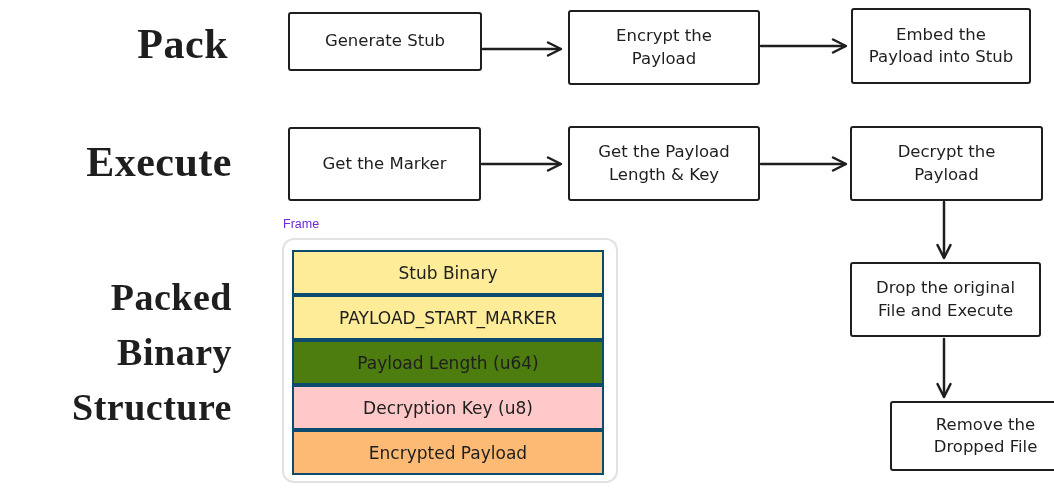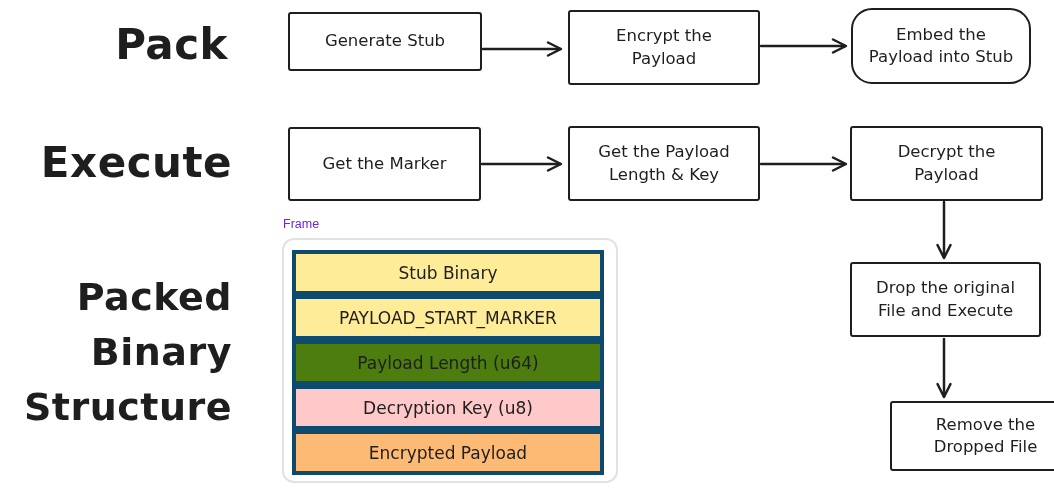--- a/index.html
+++ b/index.html
@@ -13,20 +13,21 @@
     color: #1e1e1e;
     overflow: hidden;
   }
   
   .section-label {
     position: absolute;
     text-align: right;
     font-weight: bold;
     color: #1e1e1e;
     letter-spacing: 0.5px;
+    font-family: Liberation Serif, serif;
   }
   .label-pack    { left: 0; top: 18;  width: 228px; font-size: 42px; top: 20px; }
   .label-execute { left: 0; width: 232px; font-size: 42px; top: 138px; }
   .label-structure {
     left: 0; top: 270px; width: 232px;
     font-size: 38px; line-height: 55px;
   }
   
   .flow-box {
     position: absolute;
@@ -37,21 +38,21 @@
     align-items: center;
     justify-content: center;
     text-align: center;
     font-size: 16.5px;
     line-height: 1.35;
     white-space: pre-line;
     padding: 4px 8px;
   }
   .box-generate { left: 288px; top: 12px;  width: 194px; height: 59px; }
   .box-encrypt  { left: 568px; top: 10px;  width: 192px; height: 75px; }
-  .box-embed    { left: 851px; top: 8px;   width: 180px; height: 76px; border-radius: 21px; }
+  .box-embed    { left: 851px; top: 8px;   width: 180px; height: 76px; }
   .box-marker   { left: 288px; top: 127px; width: 193px; height: 74px; }
   .box-length   { left: 568px; top: 126px; width: 192px; height: 75px; }
   .box-decrypt  { left: 850px; top: 126px; width: 193px; height: 75px; }
   .box-drop     { left: 850px; top: 262px; width: 191px; height: 75px; }
   .box-remove   { left: 890px; top: 401px; width: 191px; height: 70px; }
   
   .frame-label {
     position: absolute;
     left: 283px; top: 217px;
     font-size: 12.5px;
@@ -68,21 +69,21 @@
   }
   
   .stack {
     position: absolute;
     left: 292px; top: 250px;
     width: 312px;
   }
   .stack-row {
     width: 100%;
     height: 45px;
-    border: 4px solid #0c4a6e;
+    border: 2px solid #0c4a6e;
     display: flex;
     align-items: center;
     justify-content: center;
     font-size: 17px;
     color: #1e1e1e;
   }
   .stack-row + .stack-row { margin-top: 0px; }
   
   .arrows {
     position: absolute;

